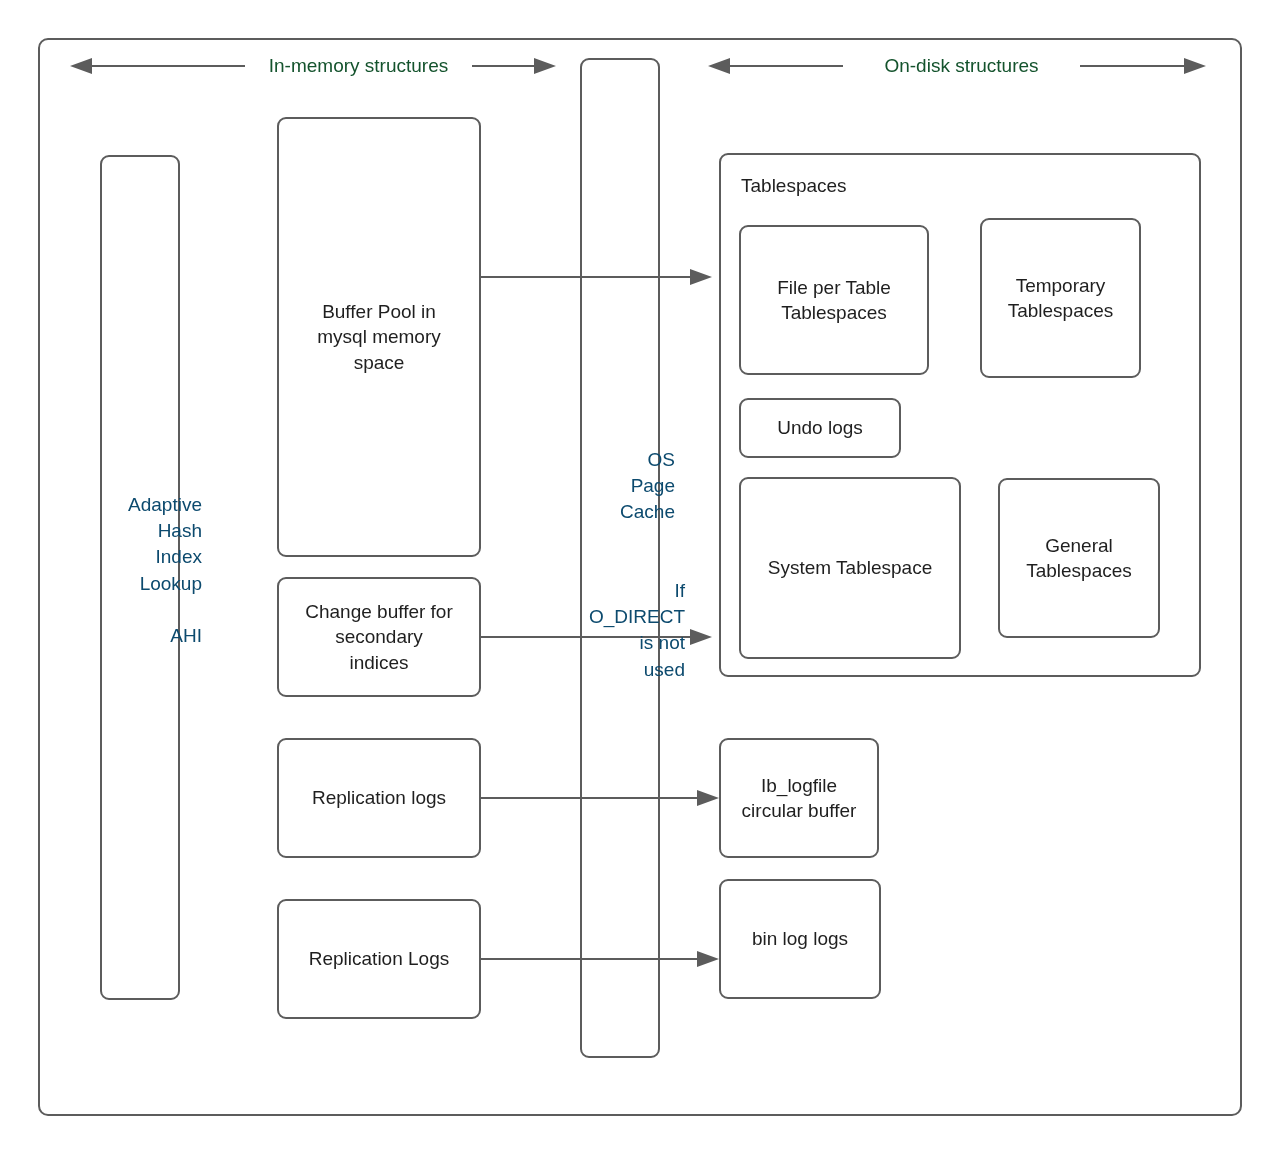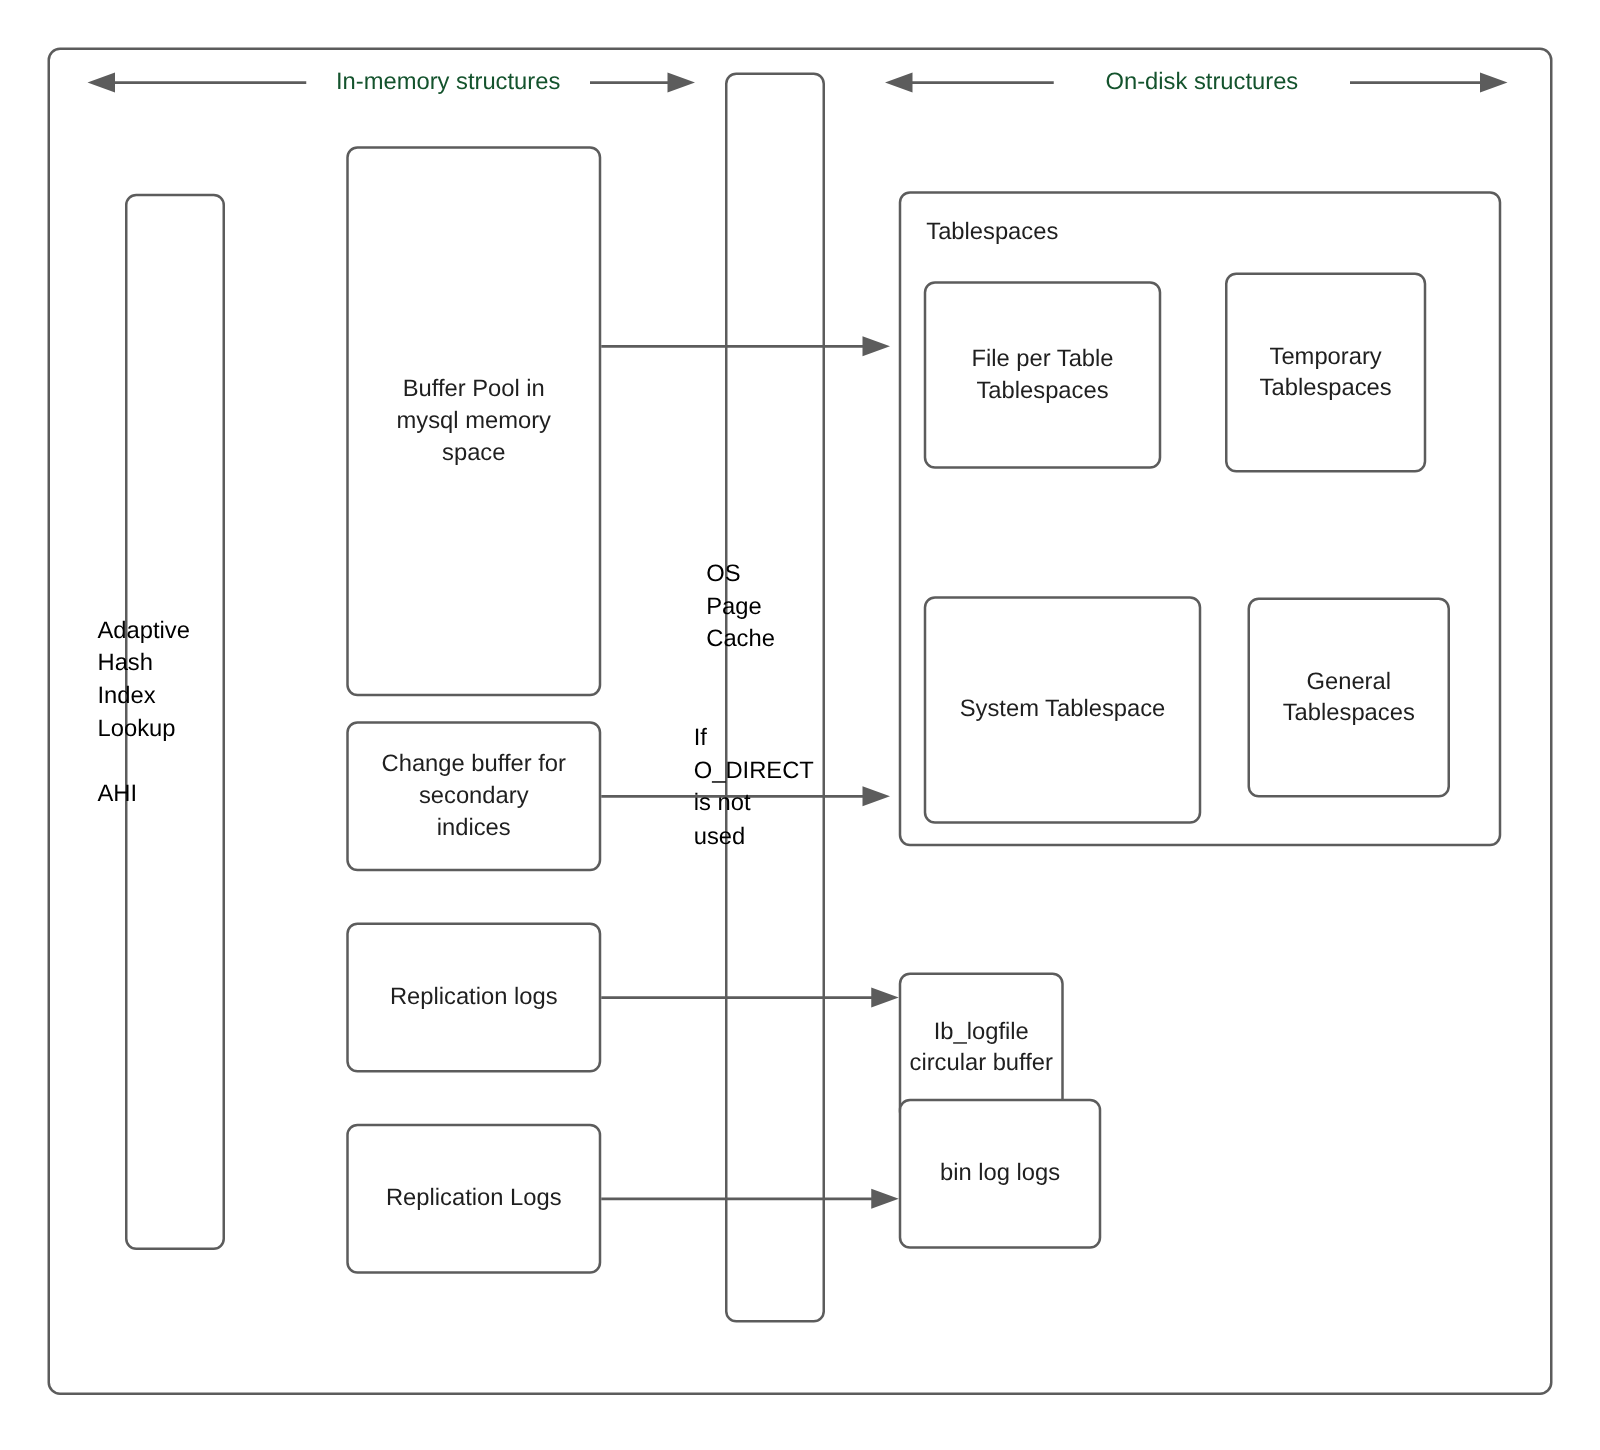--- a/index.html
+++ b/index.html
@@ -67,25 +67,25 @@
   
   .column-box {
     position: absolute;
     box-sizing: border-box;
     border: 2px solid #5c5c5c;
     border-radius: 9px;
     background: transparent;
   }
   .column-label {
     position: absolute;
-    text-align: left;
+    text-align: right;
     font-size: 19px;
     line-height: 1.38;
     white-space: pre-line;
-    color: #000000;
+    color: #0c4a6e;
     pointer-events: none;
   }
   
   .hdr-label {
     position: absolute;
     font-size: 19px;
     color: #14532d;
     white-space: nowrap;
     text-align: center;
   }
@@ -202,31 +202,34 @@
   <div class="box" style="left:739px; top:225px; width:190px; height:150px;">
     <span class="lbl">File per Table
 Tablespaces</span>
   </div>
 
   <div class="box" style="left:980px; top:218px; width:161px; height:160px;text-align:center;">
     <span class="lbl">Temporary
 Tablespaces</span>
   </div>
 
+  <div class="box" style="left:739px; top:398px; width:162px; height:60px;">
+    <span class="lbl">Undo logs</span>
+  </div>
 
   <div class="box" style="left:739px; top:477px; width:222px; height:182px;">
     <span class="lbl">System Tablespace</span>
   </div>
 
   <div class="box" style="left:998px; top:478px; width:162px; height:160px;">
     <span class="lbl">General
 Tablespaces</span>
   </div>
 
-  <div class="box" style="left:719px; top:778px; width:132px; height:120px;">
+  <div class="box" style="left:719px; top:738px; width:160px; height:120px;">
     <span class="lbl">Ib_logfile
 circular buffer</span>
   </div>
 
   <div class="box" style="left:719px; top:879px; width:162px; height:120px;">
     <span class="lbl">bin log logs</span>
   </div>
 
 </div>
 

